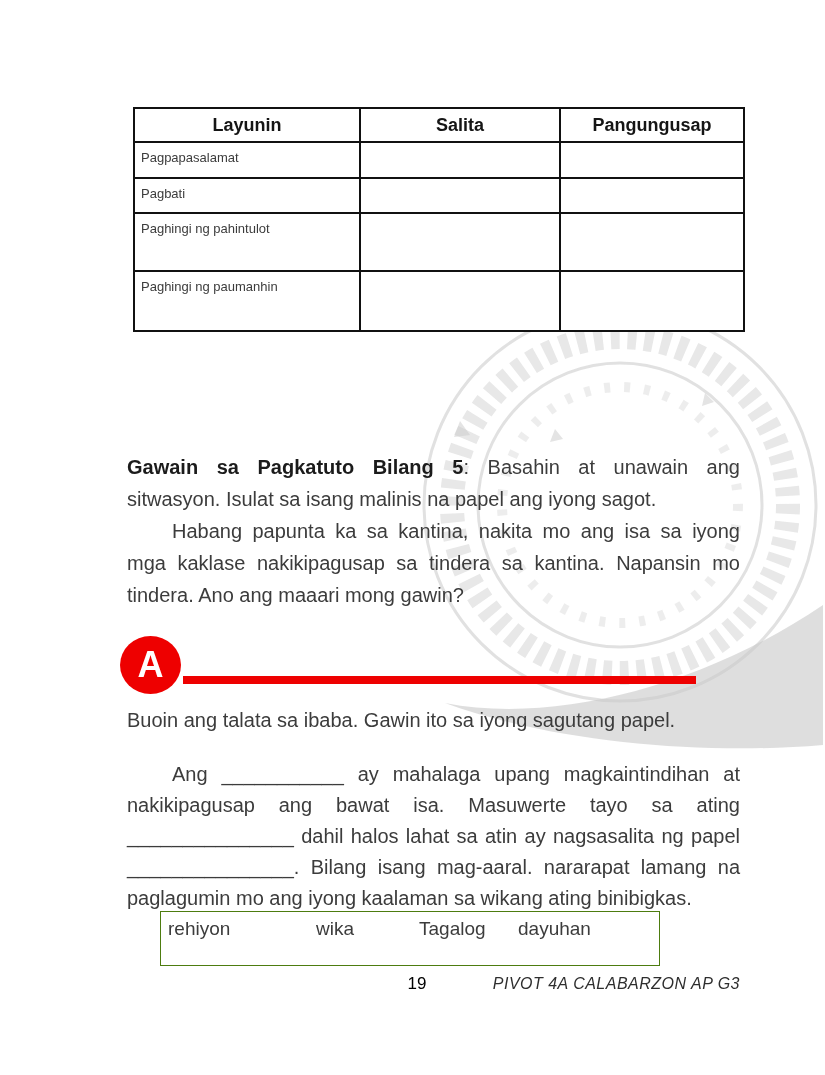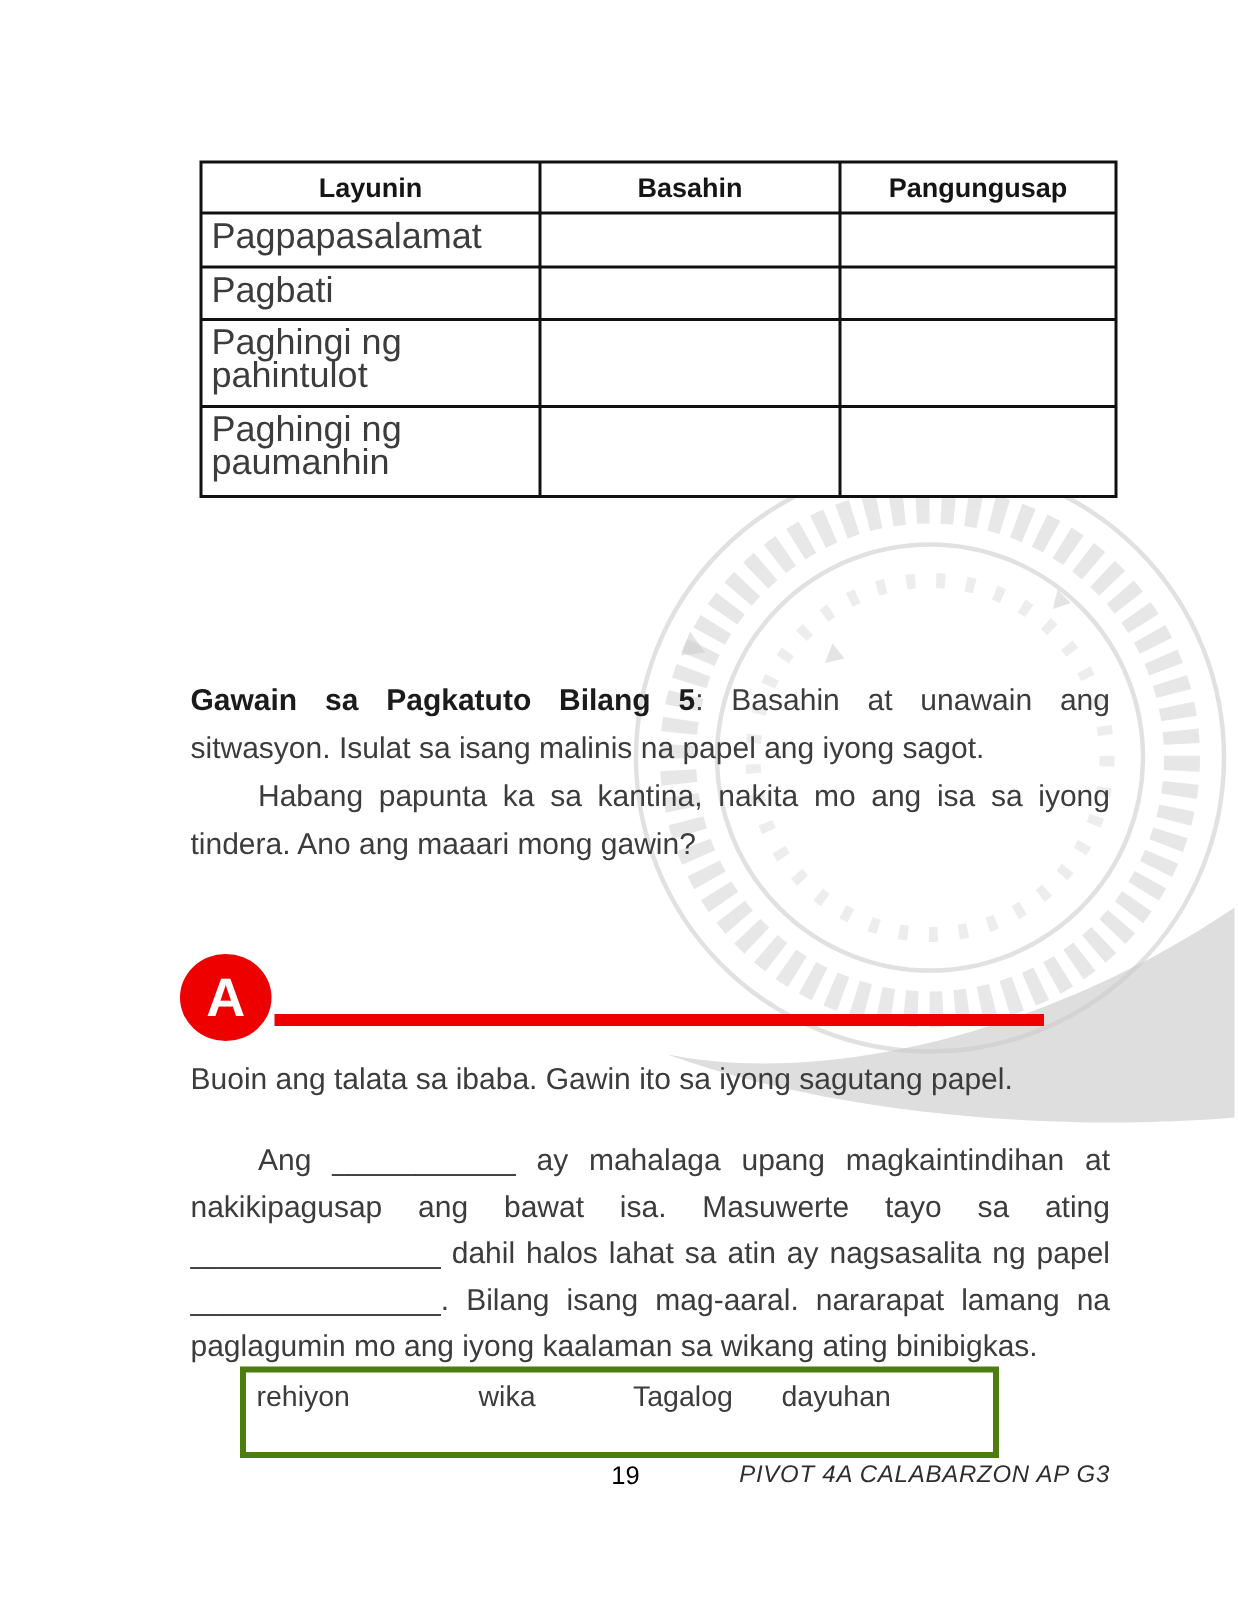--- a/index.html
+++ b/index.html
@@ -10,21 +10,21 @@
   .watermark{position:absolute;left:405px;top:253px;z-index:0;}
   .content{position:absolute;left:0;top:0;width:809px;height:1075px;z-index:1;}
 
   
   .wtable{
     position:absolute;left:133px;top:107px;
     display:grid;grid-template-columns:224px 198px 182px;
     grid-template-rows:32px 34px 33px 56px 58px;
     background:#111111;gap:2px;padding:2px;
   }
-  .wtable .cell{background:#ffffff;font-size:24px;line-height:22px;
+  .wtable .cell{background:#ffffff;font-size:13px;line-height:22px;
     padding:4px 6px;display:flex;align-items:flex-start;}
   .wtable .hcell{background:#ffffff;font-weight:bold;color:#151515;font-size:18px;
     display:flex;align-items:center;justify-content:center;padding:2px;}
 
   
   .block{position:absolute;left:127px;width:613px;font-size:20px;line-height:32px;}
   .jline{text-align:justify;text-align-last:justify;}
   .lline{text-align:left;}
   .indent{text-indent:45px;}
   .btitle{font-weight:bold;color:#1b1b1b;}
@@ -34,21 +34,21 @@
   .marker-a{
     position:absolute;left:120px;top:636px;width:61px;height:58px;
     border-radius:50%;display:flex;align-items:center;justify-content:center;
   }
   .marker-a span{color:#ffffff;font-weight:bold;font-size:36px;line-height:1;}
   .red-rule{position:absolute;left:183px;top:676px;width:513px;height:8px;}
 
   
   .wordbank{
     position:absolute;left:160px;top:911px;width:498px;height:53px;
-    border:4px solid #4d7c0f;background:transparent;
+    border:1px solid #4d7c0f;background:transparent;
   }
   .wordbank span{position:absolute;top:6px;font-size:19px;color:#3c3c3c;}
   .wb0{left:7px;}.wb1{left:155px;}.wb2{left:258px;}.wb3{left:357px;}
 
   
   .page-num{position:absolute;left:377px;top:974px;width:80px;text-align:center;
     font-size:17px;color:#000000;}
   .footer-src{position:absolute;left:400px;top:975px;width:340px;text-align:right;
     font-size:16px;font-style:italic;color:#2e2e2e;letter-spacing:0.5px;}
 </style>
@@ -66,21 +66,21 @@
     </g>
     <rect x="20" y="9" width="205" height="4" fill="#d6d6d6" opacity="0.5"></rect>
     <path d="M40,450 C150,472 300,432 418,352 L418,492 C300,502 150,490 40,450 Z" fill="#c9c9c9" opacity="0.62"></path>
     <path d="M55,168 l10,14 l-16,2 Z M150,176 l8,10 l-13,3 Z M300,140 l9,9 l-12,4 Z" fill="#c9c9c9" opacity="0.5"></path>
   </svg>
 
   <div class="content">
 
     <div class="wtable">
       <div class="hcell">Layunin</div>
-      <div class="hcell">Basahin</div>
+      <div class="hcell">Salita</div>
       <div class="hcell">Pangungusap</div>
 
       <div class="cell">Pagpapasalamat</div>
       <div class="cell"></div>
       <div class="cell"></div>
 
       <div class="cell">Pagbati</div>
       <div class="cell"></div>
       <div class="cell"></div>
 
@@ -94,20 +94,21 @@
     </div>
 
 
     <div class="block" style="top:451px;">
       <div class="jline"><span class="btitle">Gawain sa Pagkatuto Bilang 5</span><span>: Basahin at unawain ang</span></div>
       <div class="lline">sitwasyon. Isulat sa isang malinis na papel ang iyong sagot.</div>
     </div>
 
     <div class="block" style="top:515px;">
       <div class="jline indent">Habang papunta ka sa kantina, nakita mo ang isa sa iyong</div>
+      <div class="jline">mga kaklase nakikipagusap sa tindera sa kantina. Napansin mo</div>
       <div class="lline">tindera. Ano ang maaari mong gawin?</div>
     </div>
 
     <div class="marker-a" style="background:#ee0000;">
       <span>A</span>
     </div>
     <div class="red-rule" style="background:#ee0000;"></div>
 
     <div class="block lline" style="top:704px;">Buoin ang talata sa ibaba. Gawin ito sa iyong sagutang papel.</div>
 

